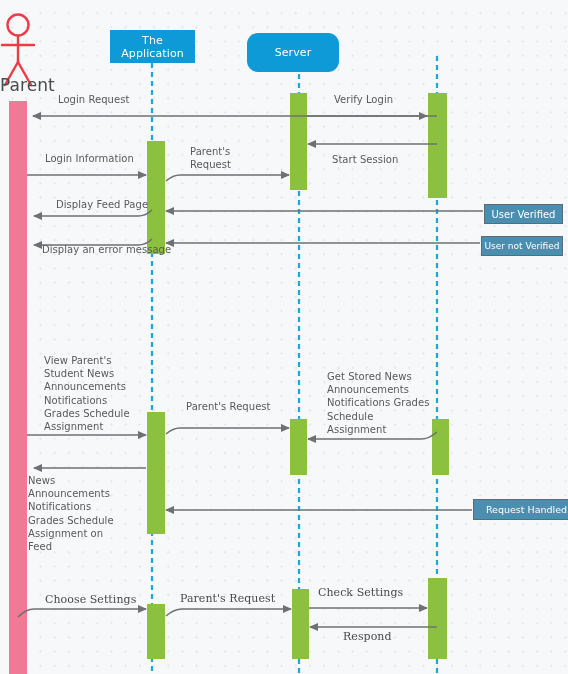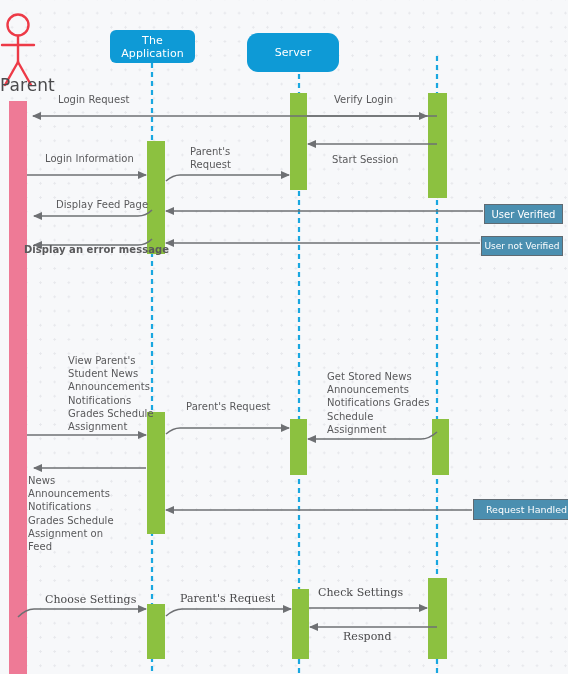--- a/index.html
+++ b/index.html
@@ -146,21 +146,21 @@
       <path d="M18,617 q8,-8 16,-8 H146" marker-end="url(#ah)"></path>
 
       <path d="M166,616 q8,-7 16,-7 H291" marker-end="url(#ah)"></path>
 
       <line x1="309" y1="608" x2="427" y2="608" marker-end="url(#ah)"></line>
 
       <line x1="437" y1="627" x2="310" y2="627" marker-end="url(#ah)"></line>
     </g>
   </svg>
 
-  <div class="hdr" style="left:110px;top:30px;width:85px;height:33px;border-radius:6px;">
+  <div class="hdr" style="left:110px;top:30px;width:85px;height:33px;">
     <span style="white-space:pre-line;">The
 Application</span>
   </div>
 
   <div class="hdr" style="left:247px;top:33px;width:92px;height:39px;border-radius:11px;">
     <span>Server</span>
   </div>
 
 
   <div class="lbl actor" style="left:0px;top:79px;">Parent</div>
@@ -183,23 +183,23 @@
 
   <div class="lbl" style="left:45px;top:152px;">Login Information</div>
 
   <div class="lbl" style="left:190px;top:145px;">Parent's
 Request</div>
 
   <div class="lbl" style="left:332px;top:153px;">Start Session</div>
 
   <div class="lbl" style="left:44px;top:198px;margin-left:12px;">Display Feed Page</div>
 
-  <div class="lbl" style="left:24px;top:243px;font-weight:bold;">Display an error message</div>
-
-  <div class="lbl" style="left:44px;top:354px;margin-left:24px;">View Parent's
+  <div class="lbl" style="left:42px;top:243px;">Display an error message</div>
+
+  <div class="lbl" style="left:44px;top:354px;">View Parent's
 Student News
 Announcements
 Notifications
 Grades Schedule
 Assignment</div>
 
   <div class="lbl" style="left:186px;top:400px;">Parent's Request</div>
 
   <div class="lbl" style="left:327px;top:370px;">Get Stored News
 Announcements

